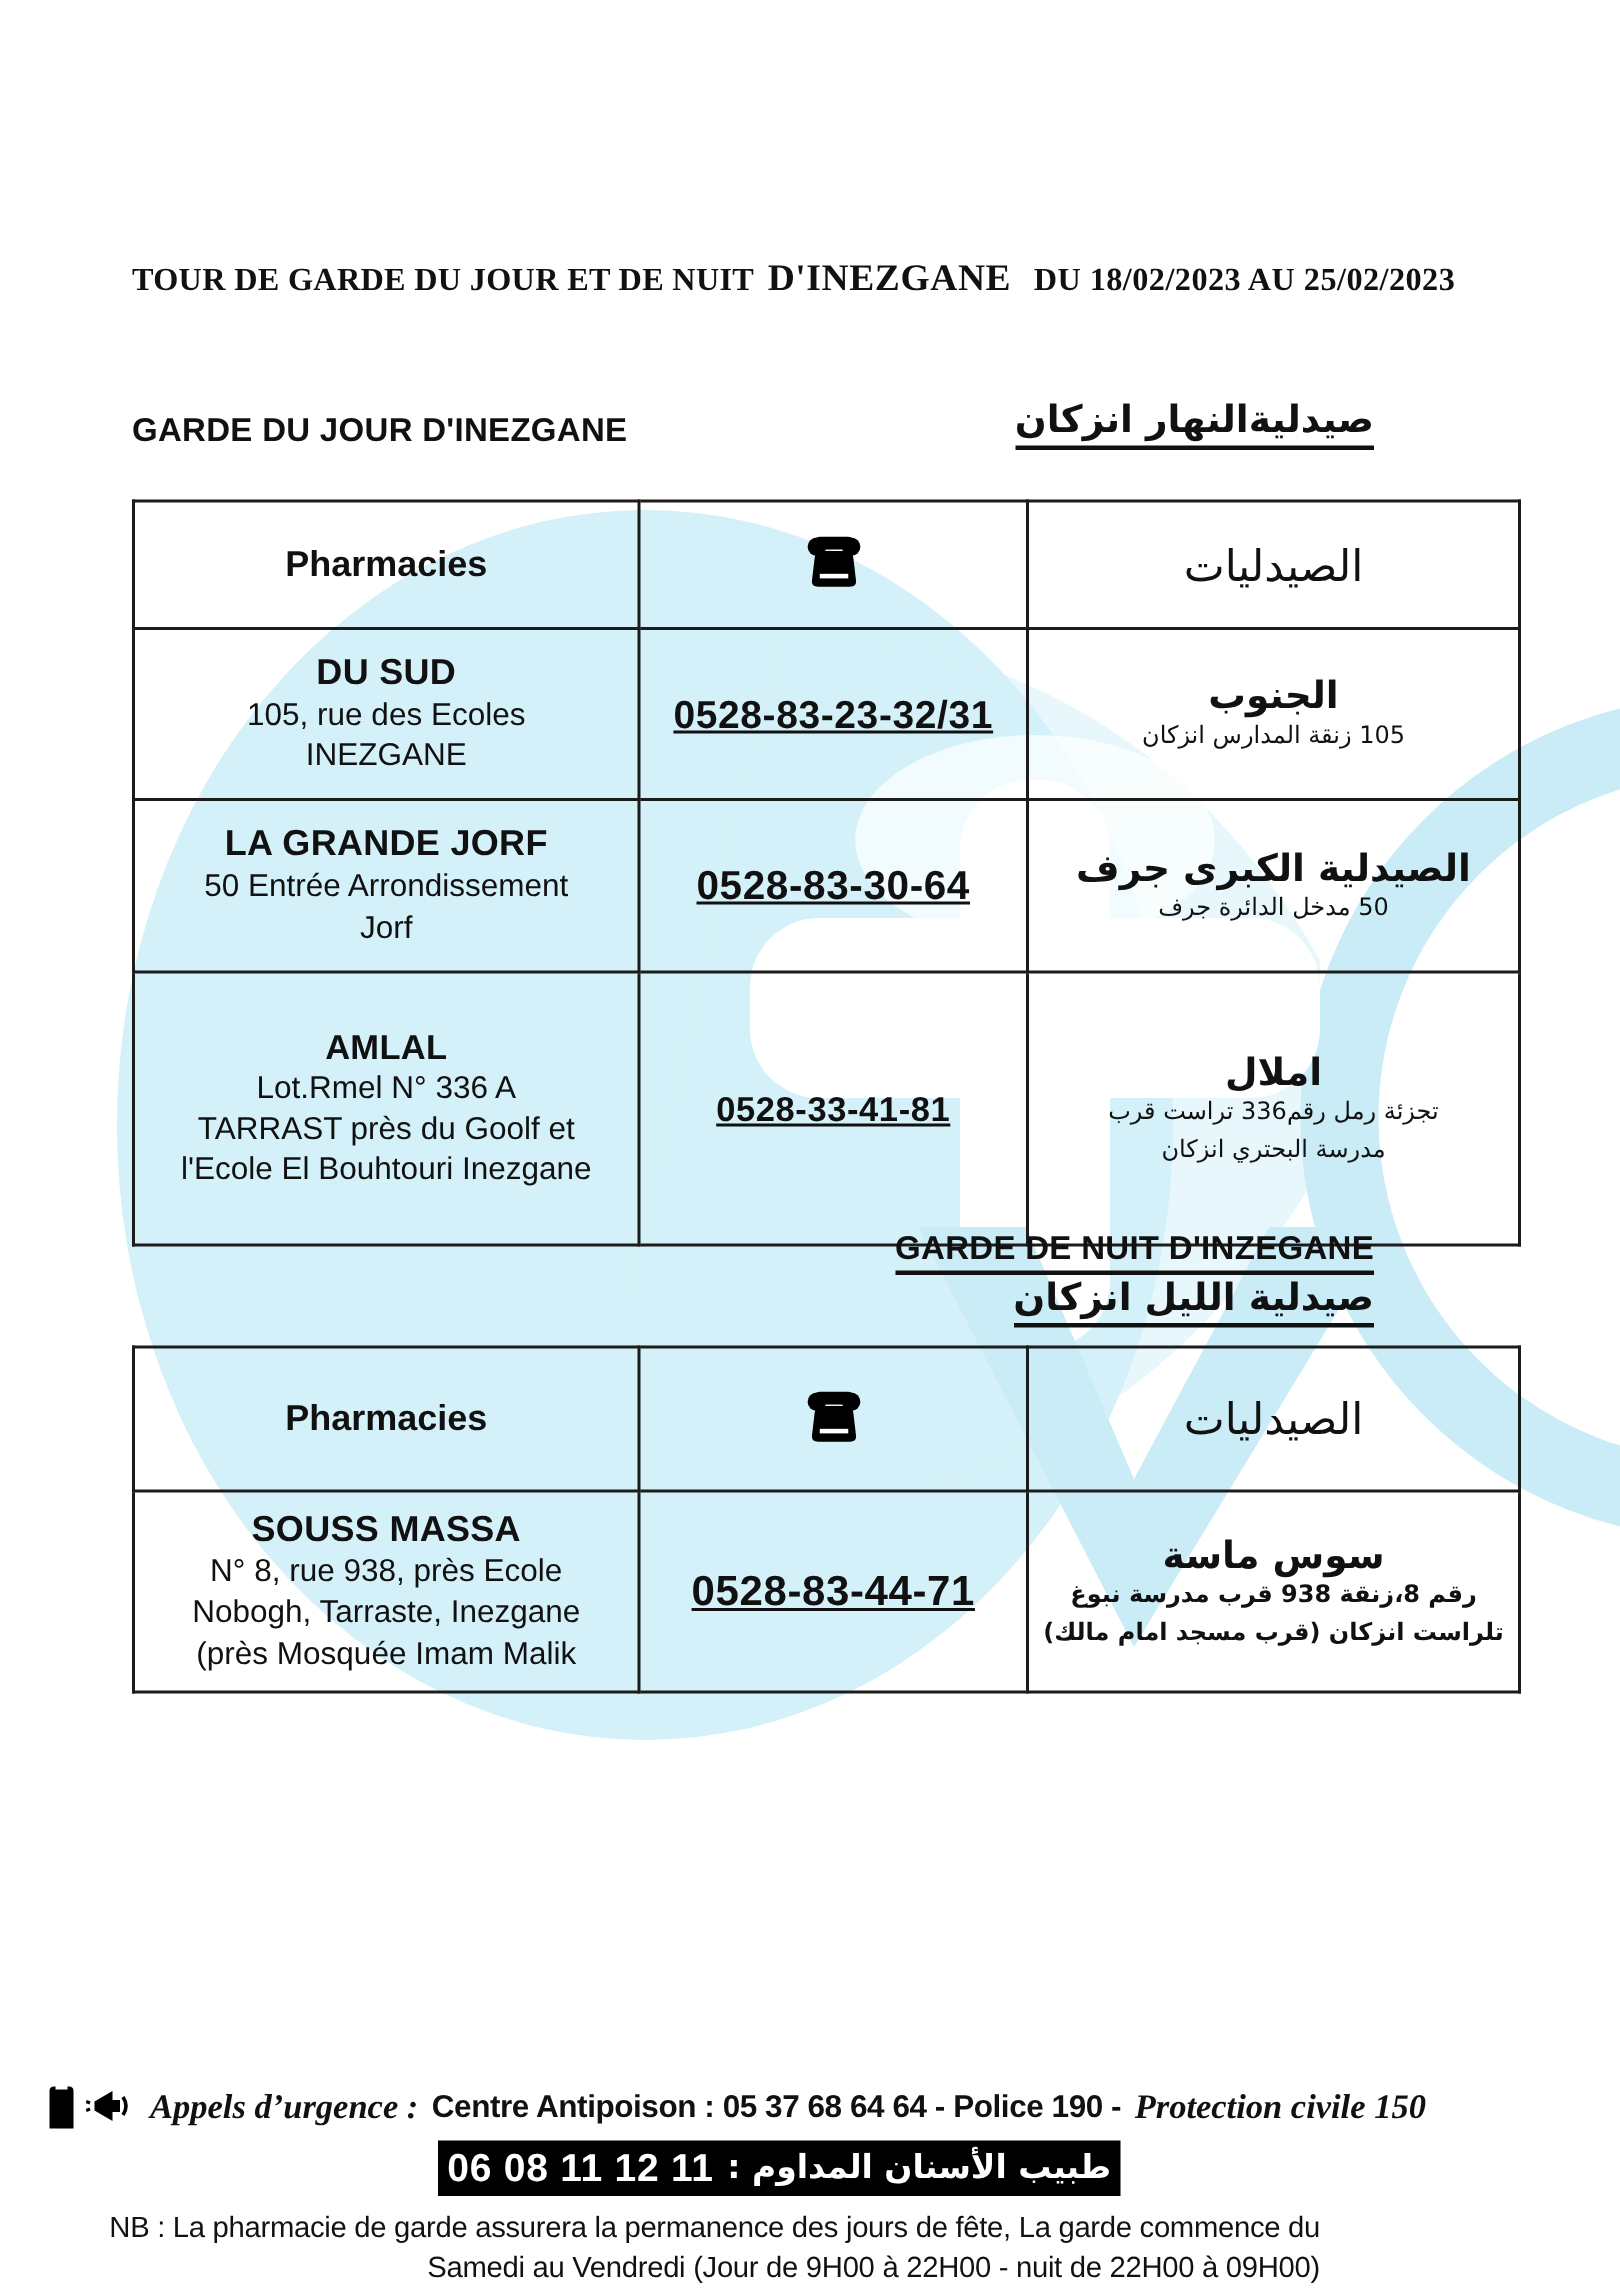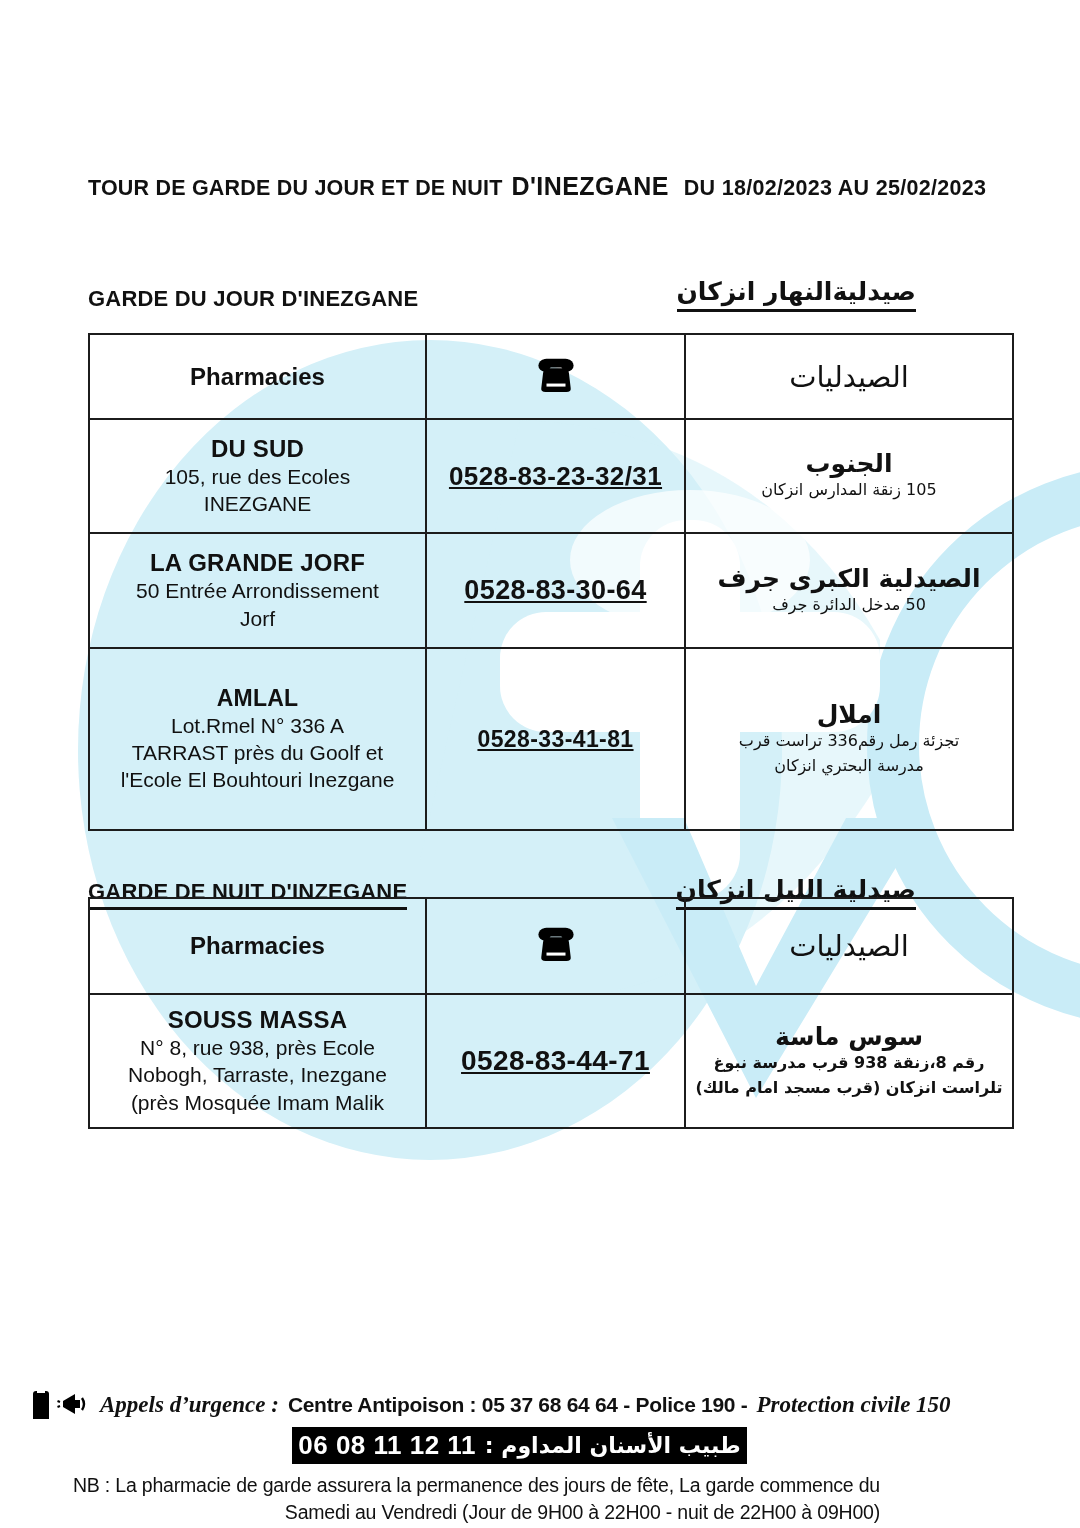--- a/index.html
+++ b/index.html
@@ -5,29 +5,29 @@
   * { margin:0; padding:0; box-sizing:border-box; }
   html,body { background:#ffffff; }
   .page {
     position:relative; width:1080px; height:1528px; background:#ffffff;
     overflow:hidden; font-family:"Liberation Sans", sans-serif; color:#111;
   }
   .watermark { position:absolute; left:0; top:0; z-index:0; }
   .layer { position:absolute; z-index:1; }
 
   
-  .doc-title { left:88px; top:172px; width:935px; display:flex; align-items:baseline; gap:9px; white-space:nowrap; }
+  .doc-title { left:88px; top:172px; width:935px; display:flex; align-items:baseline; gap:9px; white-space:nowrap;font-family:Liberation Serif, serif; }
   .doc-title .t-prefix { font-weight:700; font-size:21.5px; letter-spacing:0.2px; }
   .doc-title .t-city   { font-weight:700; font-size:25px; letter-spacing:0.4px; }
   .doc-title .t-dates  { font-weight:700; font-size:21.5px; margin-left:6px; letter-spacing:0.3px; }
 
   
   .sec { left:88px; width:828px; display:flex; justify-content:space-between; align-items:flex-end; }
-  .sec-day   { top:266px; height:46px; }
-  .sec-night { top:864px; height:46px; }
+  .sec-day   { top:254px; height:46px; }
+  .sec-night { top:819px; height:46px;flex-direction:column; }
   .sec .fr { font-weight:700; font-size:22px; letter-spacing:0.2px; }
   .sec .ar { font-family:"DejaVu Sans", sans-serif; font-weight:700; font-size:25px;
              border-bottom:3px solid #111; padding-bottom:3px; }
   .sec-night .fr { border-bottom:3px solid #111; padding-bottom:2px; }
 
   
   table { border-collapse:collapse; table-layout:fixed; background:transparent; }
   .t1 { left:88px; top:333px; }
   .t2 { left:88px; top:897px; }
   td { border:2.5px solid #1c1c1c; text-align:center; vertical-align:middle; padding:4px 6px; }

